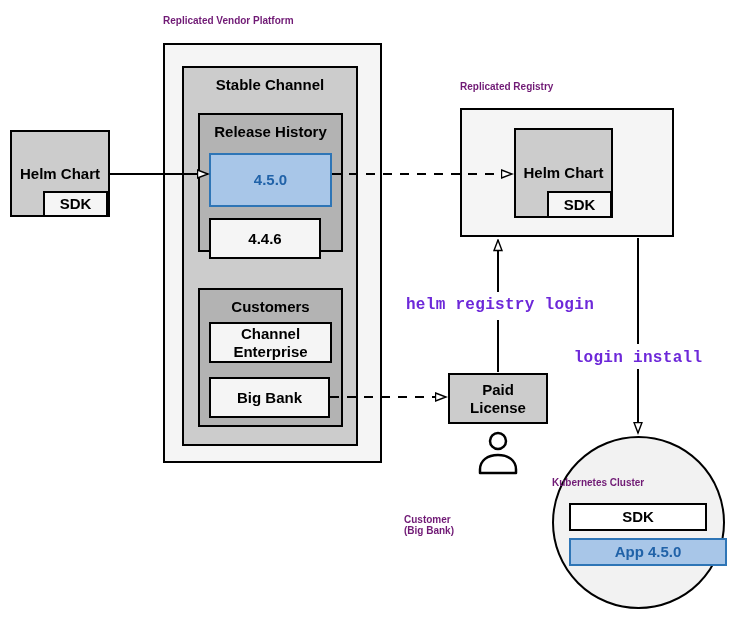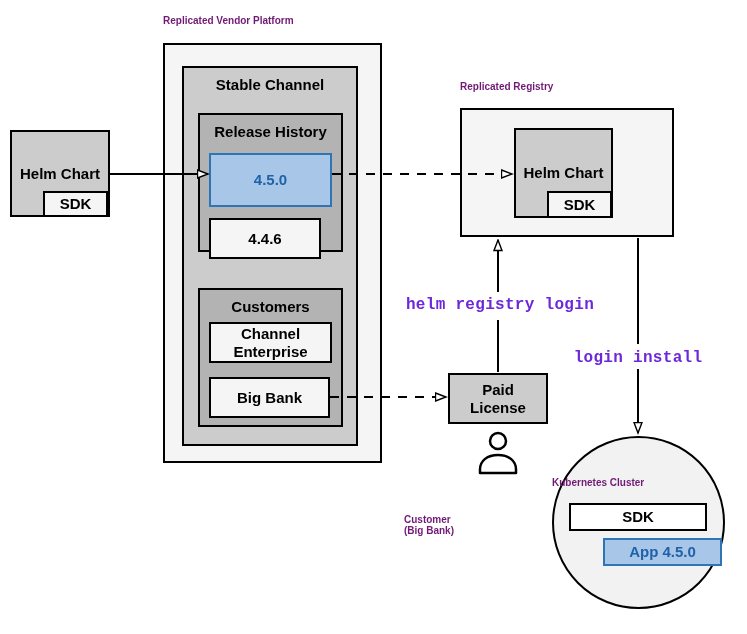--- a/index.html
+++ b/index.html
@@ -100,21 +100,21 @@
   </div>
 
   <div class="circle fill-circle" style="left:552px;top:436px;width:173px;height:173px;"></div>
 
   <div class="title" style="left:552px;top:477px;width:173px;">Kubernetes Cluster</div>
 
   <div class="box fill-white center" style="left:569px;top:503px;width:138px;height:28px;">
     <span class="lbl">SDK</span>
   </div>
 
-  <div class="box hl center" style="left:603px;top:538px;width:119px;height:28px;">
+  <div class="box hl center" style="left:569px;top:538px;width:158px;height:28px;">
     <span class="lbl">App 4.5.0</span>
   </div>
 
   <div class="mono" style="left:400px;top:296px;width:200px;">helm registry login</div>
 
   <div class="mono" style="left:558px;top:349px;width:160px;">login install</div>
 
   <svg id="overlay" width="747" height="634" viewBox="0 0 747 634">
     <defs>
       <marker id="ah" markerWidth="13" markerHeight="12" refX="11.5" refY="5" orient="auto" markerUnits="userSpaceOnUse">

